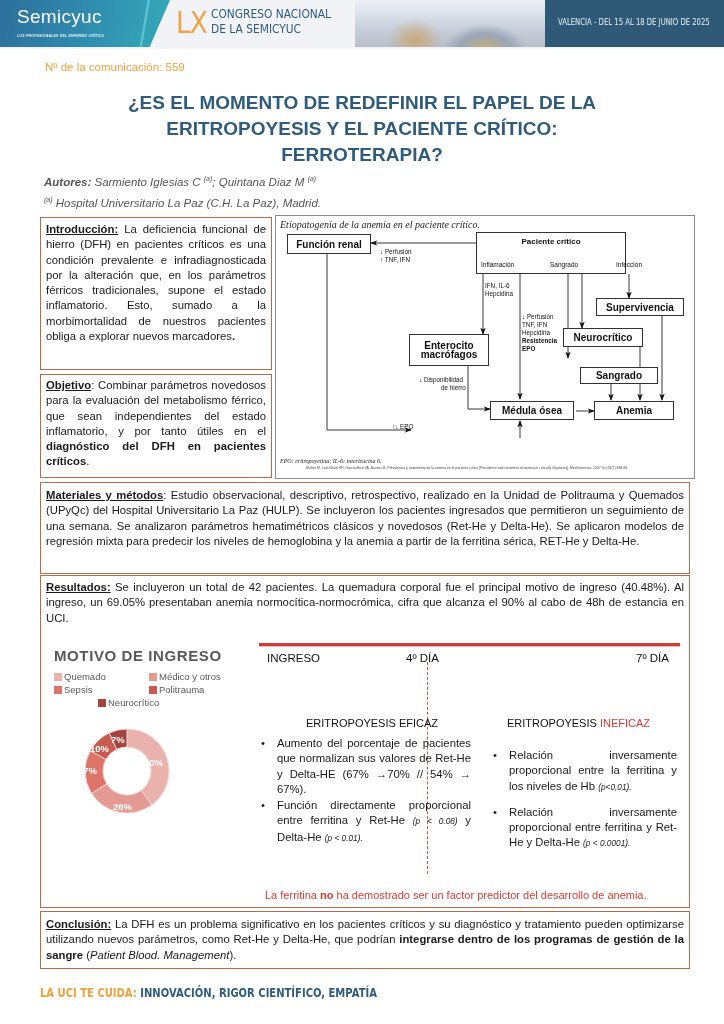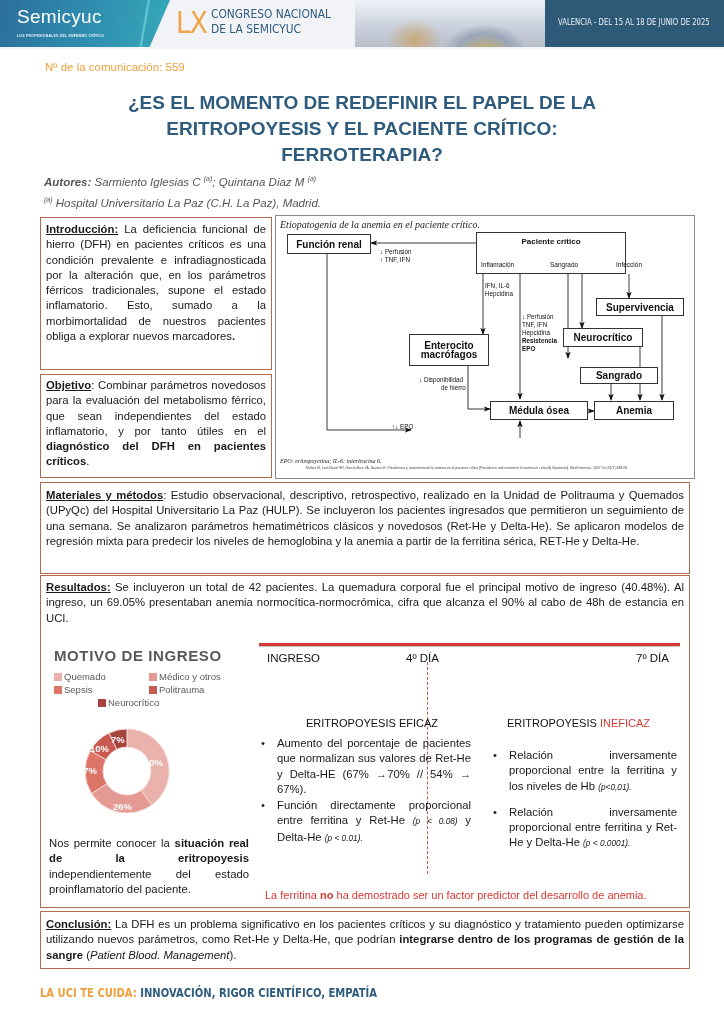--- a/index.html
+++ b/index.html
@@ -184,21 +184,21 @@
 
   <div class="fbox" style="left:133px; top:118px; width:80px; height:32px;">Enterocito macrófagos</div>
 
   <div class="fbox" style="left:320px; top:82px; width:88px; height:18px;">Supervivencia</div>
   <div class="fbox" style="left:287px; top:112px; width:80px; height:19px;">Neurocrítico</div>
   <div class="fbox" style="left:304px; top:151px; width:78px; height:17px;">Sangrado</div>
 
   <div class="flbl" style="left:143px; top:160px;">↓ Disponibilidad</div>
   <div class="flbl" style="left:165px; top:168px;">de hierro</div>
 
-  <div class="fbox" style="left:214px; top:185px; width:98px; height:19px;">Médula ósea</div>
+  <div class="fbox" style="left:214px; top:185px; width:84px; height:19px;">Médula ósea</div>
   <div class="fbox" style="left:318px; top:185px; width:80px; height:19px;">Anemia</div>
 
   <div class="flbl" style="left:116px; top:207px;">↑↓ EPO</div>
 
 
   <div class="fig-footer">EPO: eritropoyetina; IL-6: interleucina 6.</div>
   <div class="fig-ref">Muñoz M, Leal-Noval SR, García-Erce JA, Naveira E. Prevalencia y tratamiento de la anemia en el paciente crítico [Prevalence and treatment of anemia in critically ill patients]. Med Intensiva. 2007 Oct;31(7):388-98.</div>
 </div>
 
 <div class="box metodos">
@@ -248,21 +248,20 @@
         <path d="M-17.88,-38.00 A42,42 0 0,1 0,-42 L0,-24 A24,24 0 0,0 -10.22,-21.72 Z" fill="#a5443e" stroke="#f4d7d4" stroke-width="1"></path>
       </g>
     </svg>
     <span class="donut-label" style="left:67px; top:36px;">40%</span>
     <span class="donut-label" style="left:36px; top:80px;">26%</span>
     <span class="donut-label" style="left:1px; top:44px;">17%</span>
     <span class="donut-label" style="left:13px; top:22px;">10%</span>
     <span class="donut-label" style="left:34px; top:13px;">7%</span>
   </div>
 
-  <p class="res-note"><span>Nos permite conocer la </span><b>situación real de la eritropoyesis</b><span> independientemente del estado proinflamatorio del paciente.</span></p>
 
   <div class="timeline-bar"></div>
   <div class="tl-label" style="left:226px;">INGRESO</div>
   <div class="tl-label" style="left:365px;">4º DÍA</div>
   <div class="tl-label" style="left:595px;">7º DÍA</div>
   <div class="dashline"></div>
 
 
   <div class="col-head" style="left:265px;">ERITROPOYESIS EFICAZ</div>
   <div class="col-head" style="left:466px;"><span>ERITROPOYESIS </span><span class="red">INEFICAZ</span></div>

